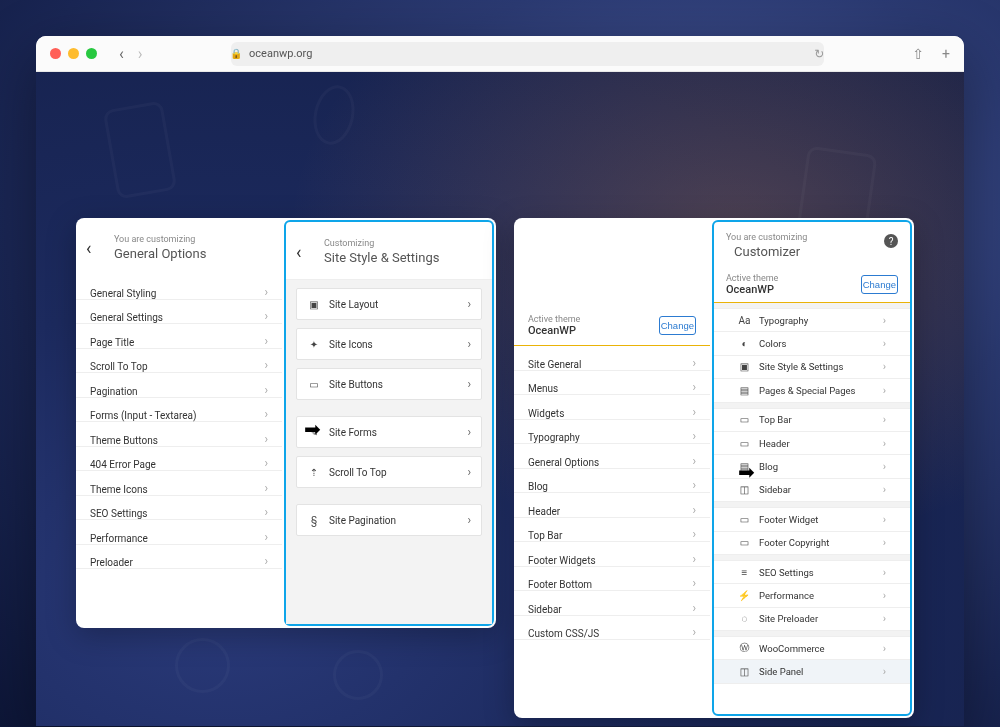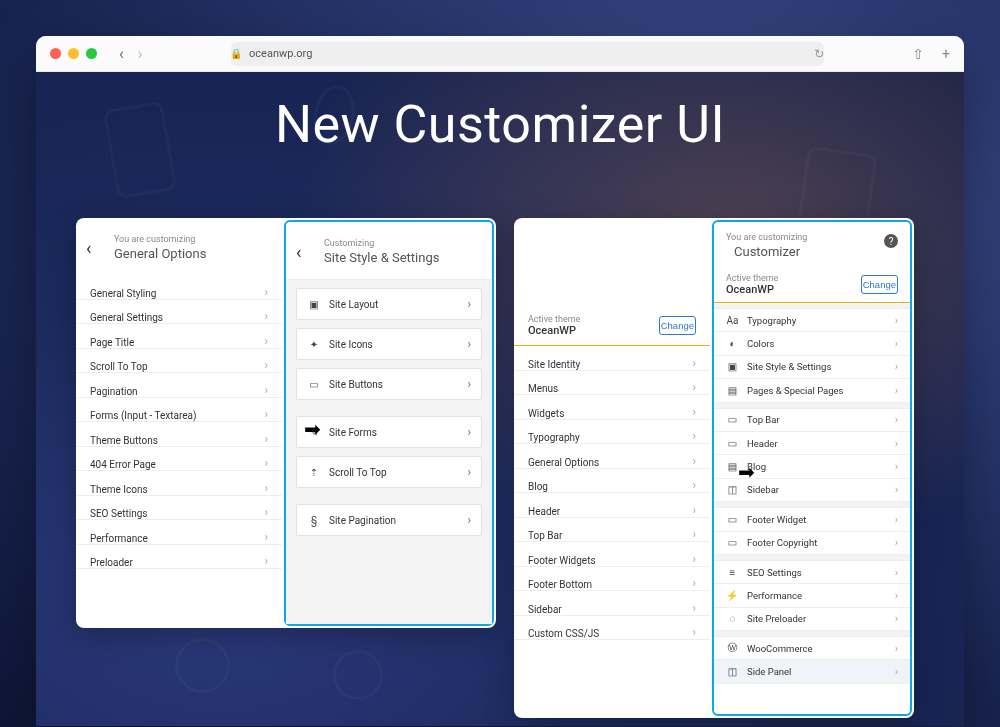--- a/index.html
+++ b/index.html
@@ -198,21 +198,21 @@
   position:absolute;
   color:#000;
   font-size:20px;
   z-index:5;
 }
 .arrow1 { left:268px; top:345px; }
 .arrow2 { left:702px; top:388px; }
 
 .irow {
   display:flex; align-items:center;
-  padding:0 12px;
+  padding:0 24px;
   height:23.4px;
   border-bottom:1px solid #eee;
   font-size:9.5px;
   color:#333;
   cursor:pointer;
   gap:8px;
 }
 .irow .ico { width:13px; font-size:10px; color:#444; text-align:center; }
 .irow .chev { margin-left:auto; color:#aaa; font-size:11px; }
 .irow.active { background:#f0f4f8; }
@@ -249,21 +249,20 @@
   <div class="stage">
     <div class="stage-overlay">
       <div class="shape" style="left:8%;top:5%;width:60px;height:90px;transform:rotate(-10deg)"></div>
       <div class="shape" style="left:30%;top:2%;width:40px;height:60px;transform:rotate(12deg);border-radius:50%"></div>
       <div class="shape" style="right:10%;top:12%;width:70px;height:100px;transform:rotate(8deg)"></div>
       <div class="shape" style="left:15%;bottom:5%;width:55px;height:55px;border-radius:50%"></div>
       <div class="shape" style="left:32%;bottom:4%;width:50px;height:50px;border-radius:50%"></div>
       <div class="shape" style="right:25%;bottom:8%;width:50px;height:70px"></div>
     </div>
 
-    <h1 class="hero-title">New Customizer UI</h1>
 
     <div class="arrow-between arrow1">➡</div>
     <div class="arrow-between arrow2">➡</div>
 
     <div class="panels">
 
       <div class="card left">
         <div class="pane">
           <div class="panel-head">
             <span class="back">‹</span>
@@ -368,21 +367,21 @@
           <div style="height:88px"></div>
           <div class="theme-row">
             <div>
               <div class="tlabel">Active theme</div>
               <div class="tname">OceanWP</div>
             </div>
             <button class="change-btn">Change</button>
           </div>
           <div class="list" id="old-root-list">
               <div class="row">
-                <span>Site Identity</span>
+                <span>Site General</span>
                 <span class="chev">›</span>
               </div>
               <div class="row">
                 <span>Menus</span>
                 <span class="chev">›</span>
               </div>
               <div class="row">
                 <span>Widgets</span>
                 <span class="chev">›</span>
               </div>

